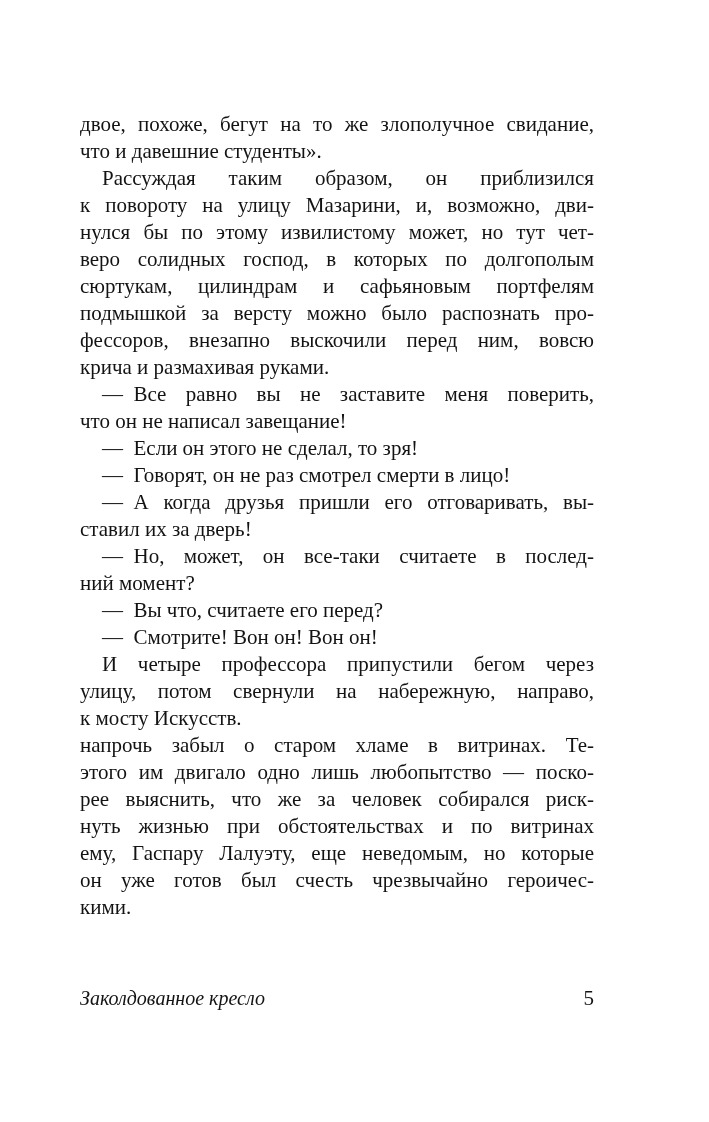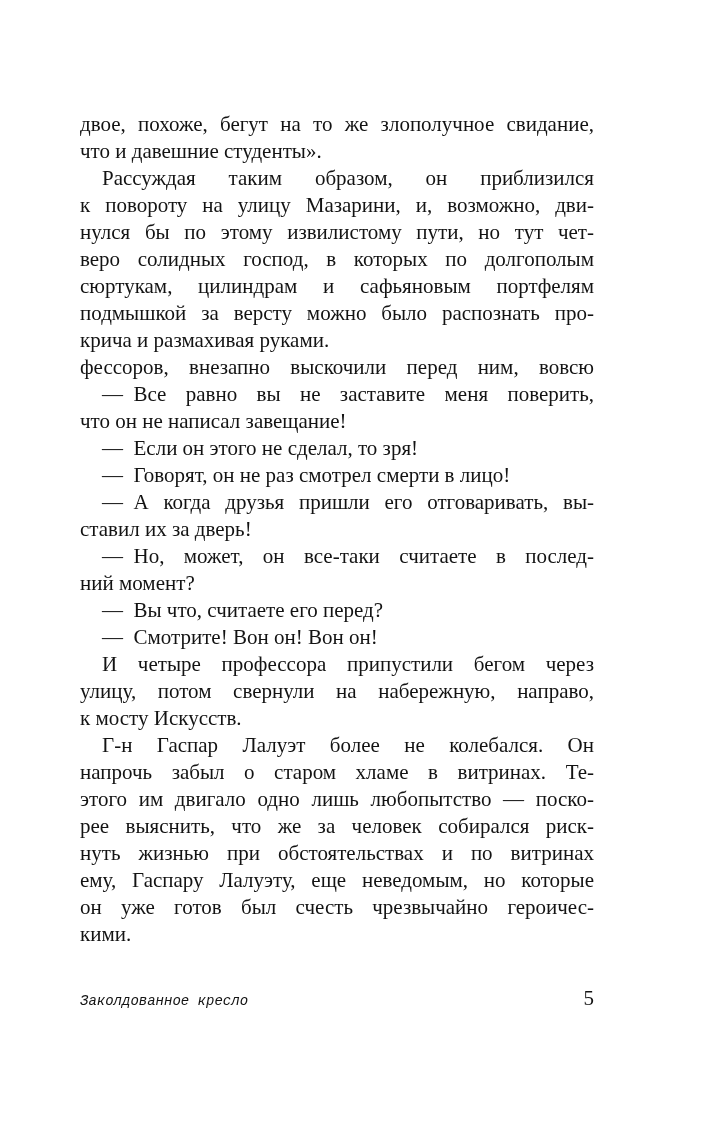--- a/index.html
+++ b/index.html
@@ -41,47 +41,46 @@
     position: absolute;
     left: 80px;
     top: 986px;
     width: 514px;
     display: flex;
     justify-content: space-between;
     align-items: baseline;
   }
   .running-title {
     font-style: italic;
-    font-size: 14px;
+    font-size: 20px;
     line-height: 24px;
-    font-family: Liberation Mono, monospace;
   }
   .page-num {
     font-size: 21px;
     line-height: 24px;
   }
 </style>
 </head>
 <body>
 
 <div class="page">
   <div class="text-block">
       <div class="para">
         <div class="line">двое, похоже, бегут на то же злополучное свидание,</div>
         <div class="line last">что и давешние студенты».</div>
       </div>
       <div class="para">
         <div class="line indent">Рассуждая таким образом, он приблизился</div>
         <div class="line">к повороту на улицу Мазарини, и, возможно, дви-</div>
-        <div class="line">нулся бы по этому извилистому пути, но тут чет-</div>
+        <div class="line">нулся бы по этому извилистому может, но тут чет-</div>
         <div class="line">веро солидных господ, в которых по долгополым</div>
         <div class="line">сюртукам, цилиндрам и сафьяновым портфелям</div>
         <div class="line">подмышкой за версту можно было распознать про-</div>
+        <div class="line">фессоров, внезапно выскочили перед ним, вовсю</div>
         <div class="line last">крича и размахивая руками.</div>
-        <div class="line">фессоров, внезапно выскочили перед ним, вовсю</div>
       </div>
       <div class="para">
         <div class="line indent">— Все равно вы не заставите меня поверить,</div>
         <div class="line last">что он не написал завещание!</div>
       </div>
       <div class="para">
         <div class="line last indent">— Если он этого не сделал, то зря!</div>
       </div>
       <div class="para">
         <div class="line last indent">— Говорят, он не раз смотрел смерти в лицо!</div>
@@ -99,21 +98,20 @@
       </div>
       <div class="para">
         <div class="line last indent">— Смотрите! Вон он! Вон он!</div>
       </div>
       <div class="para">
         <div class="line indent">И четыре профессора припустили бегом через</div>
         <div class="line">улицу, потом свернули на набережную, направо,</div>
         <div class="line last">к мосту Искусств.</div>
       </div>
       <div class="para">
-        <div class="line indent">Г-н Гаспар Лалуэт более не колебался. Он</div>
         <div class="line">напрочь забыл о старом хламе в витринах. Те-</div>
         <div class="line">этого им двигало одно лишь любопытство — поско-</div>
         <div class="line">рее выяснить, что же за человек собирался риск-</div>
         <div class="line">нуть жизнью при обстоятельствах и по витринах</div>
         <div class="line">ему, Гаспару Лалуэту, еще неведомым, но которые</div>
         <div class="line">он уже готов был счесть чрезвычайно героичес-</div>
         <div class="line last">кими.</div>
       </div>
     </div>
   <div class="footer">

